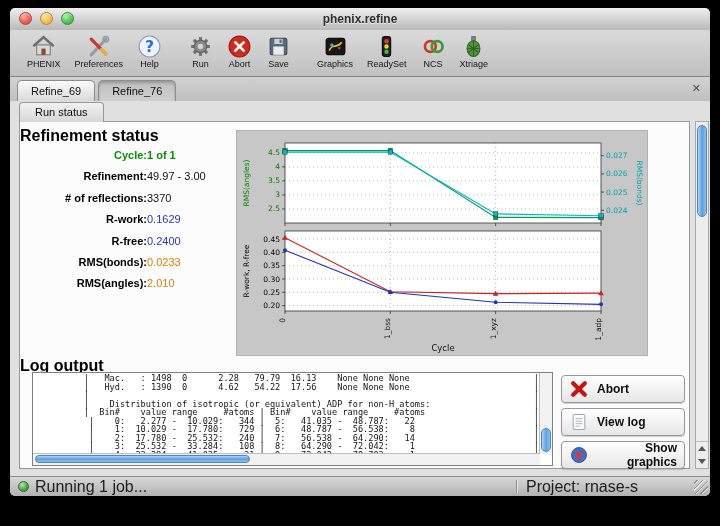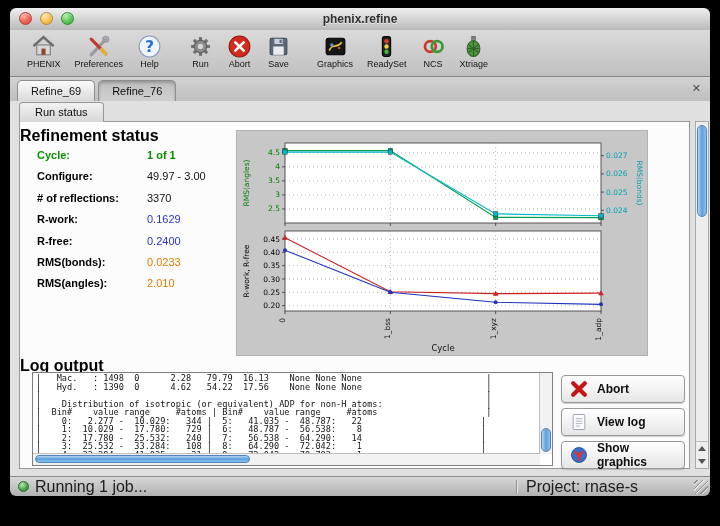--- a/index.html
+++ b/index.html
@@ -1,17 +1,17 @@
 <!DOCTYPE html>
 <html><head>
 <meta charset="utf-8">
 <style>
   html,body{margin:0;padding:0;width:720px;height:526px;background:#000;overflow:hidden;
     font-family:"Liberation Sans",sans-serif;-webkit-font-smoothing:antialiased;}
-  .window{position:absolute;left:10px;top:8px;width:700px;height:488px;border-radius:10px;
+  .window{position:absolute;left:10px;top:8px;width:700px;height:488px;border-radius:5px;
     background:#e4e4e4;box-shadow:0 14px 30px rgba(0,0,0,.7),0 0 0 1px rgba(0,0,0,.4);}
   
   .titlebar{position:absolute;left:0;top:0;right:0;height:22px;border-radius:6px 6px 0 0;
     background:linear-gradient(#efefef,#d2d2d2 55%,#b9b9b9);border-bottom:1px solid #8a8a8a;}
   .title{text-align:center;font-size:12px;line-height:22px;color:#2e2e2e;font-weight:bold;
     text-shadow:0 1px 0 rgba(255,255,255,.65);}
   .lights{position:absolute;left:9px;top:4px;display:flex;gap:8px;}
   .light{width:13px;height:13px;border-radius:50%;box-shadow:inset 0 1px 1px rgba(255,255,255,.5);}
   .light.red{background:radial-gradient(circle at 35% 30%,#ffb0a4,#ee6156 55%,#d5443c);border:1px solid #b43c32;box-sizing:border-box;}
   .light.yellow{background:radial-gradient(circle at 35% 30%,#ffe9a8,#f5bf4f 55%,#dfa32e);border:1px solid #b8862b;box-sizing:border-box;}
@@ -28,21 +28,21 @@
   
   .tabbar{position:absolute;left:0;top:69px;right:0;height:24px;
     background:linear-gradient(#d2d2d2,#bfbfbf);border-bottom:1px solid #7e7e7e;
     display:flex;align-items:flex-end;padding-left:7px;}
   .tab{font-size:11px;color:#101010;padding:4px 13px 4px;margin-right:3px;
     border:1px solid #8d8d8d;border-bottom:none;border-radius:5px 5px 0 0;
     background:linear-gradient(#fbfbfb,#d9d9d9);}
   .tab.active{background:linear-gradient(#bfbfbf,#d0d0d0);box-shadow:inset 0 2px 3px rgba(0,0,0,.22);}
   .tab-close{position:absolute;right:9px;top:5px;font-size:11px;color:#4c4c4c;cursor:default;}
   
-  .content{position:absolute;left:0;top:93px;right:0;bottom:20px;background:#e0e0e0;}
+  .content{position:absolute;left:0;top:93px;right:0;bottom:20px;background:#e0e0e0;text-align:right;}
   .runstatus-tab{position:absolute;left:9px;top:1px;height:19px;line-height:19px;padding:0 15px;
     font-size:11px;color:#0d0d0d;background:linear-gradient(#f2f2f2,#d6d6d6);
     border:1px solid #979797;border-bottom:none;border-radius:4px 4px 0 0;z-index:2;}
   .pane{position:absolute;left:9px;top:20px;width:671px;height:348px;background:#fcfcfc;
     border:1px solid #979797;box-sizing:border-box;}
   .section-heading{position:absolute;left:0;font-size:16px;font-weight:bold;color:#000;}
   .h-refine{top:5px;}
   .h-log{top:235px;}
   
   .stats{position:absolute;left:17px;top:27px;}
@@ -234,21 +234,21 @@
 
     <div class="pane">
       <div class="section-heading h-refine">Refinement status</div>
 
       <div class="stats">
         <div class="stat-row">
           <span class="stat-label l-green">Cycle:</span>
           <span class="stat-value v-green">1 of 1</span>
         </div>
         <div class="stat-row">
-          <span class="stat-label">Configure:</span>
+          <span class="stat-label">Refinement:</span>
           <span class="stat-value v-black">49.97 - 3.00</span>
         </div>
         <div class="stat-row">
           <span class="stat-label"># of reflections:</span>
           <span class="stat-value v-black">3370</span>
         </div>
         <div class="stat-row">
           <span class="stat-label">R-work:</span>
           <span class="stat-value v-blue">0.1629</span>
         </div>

